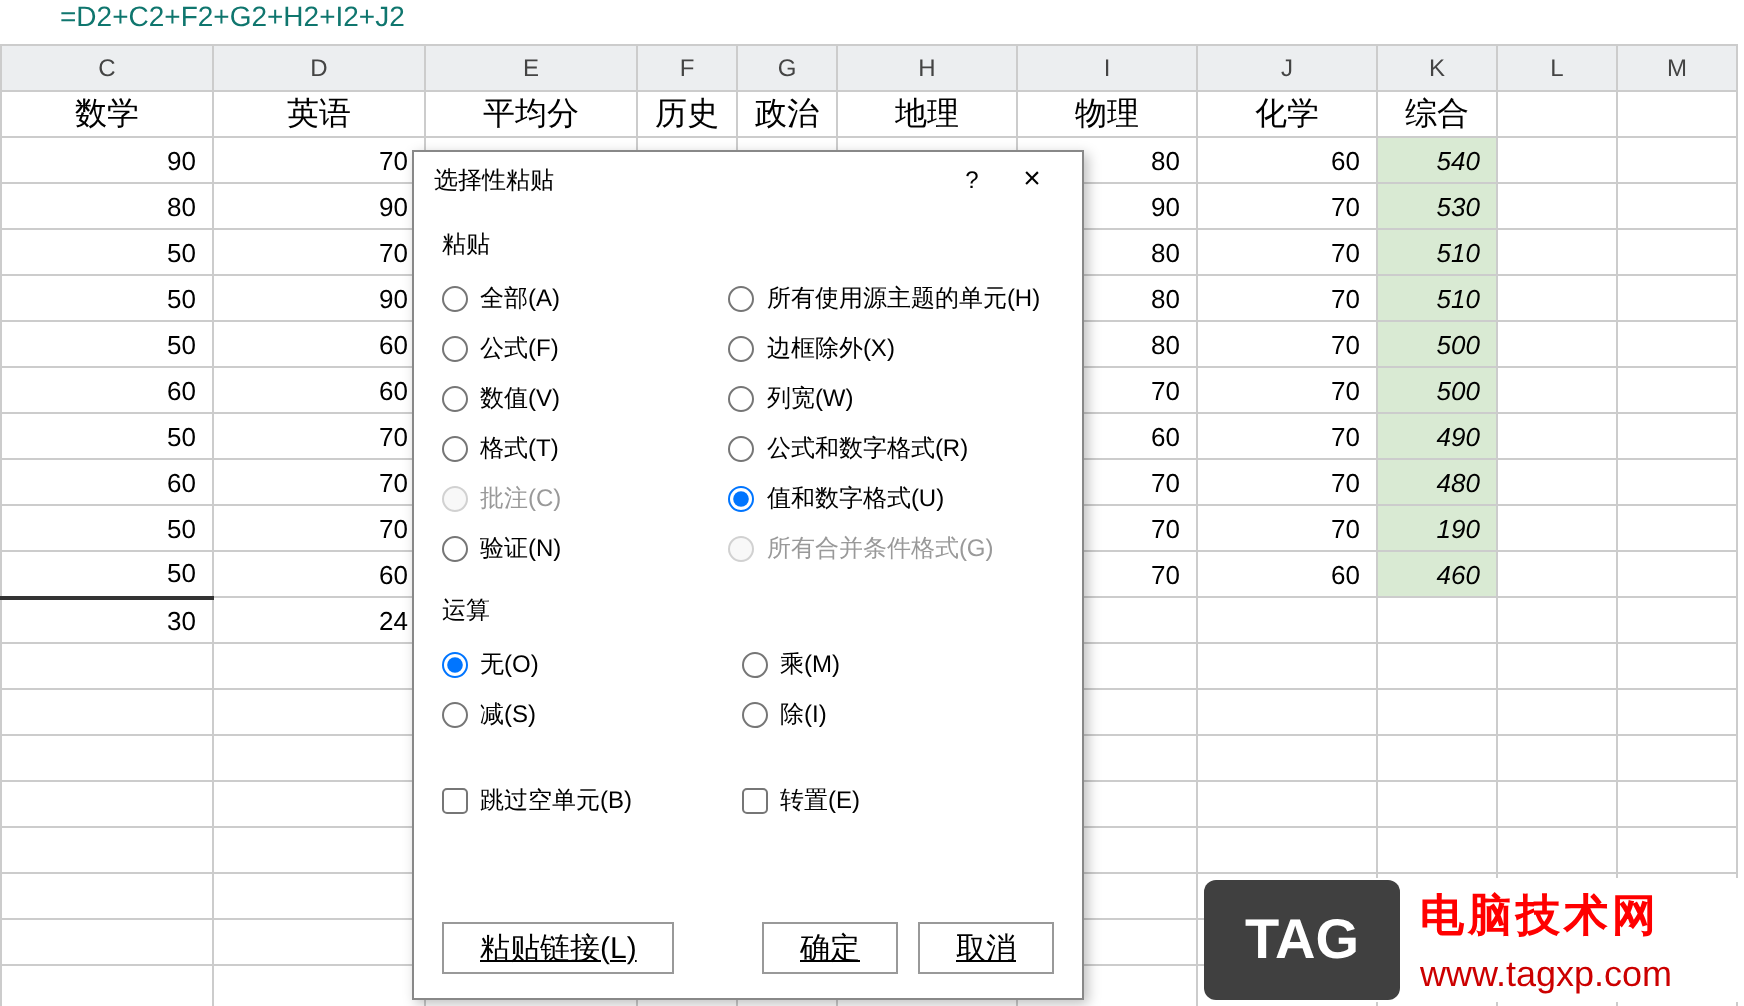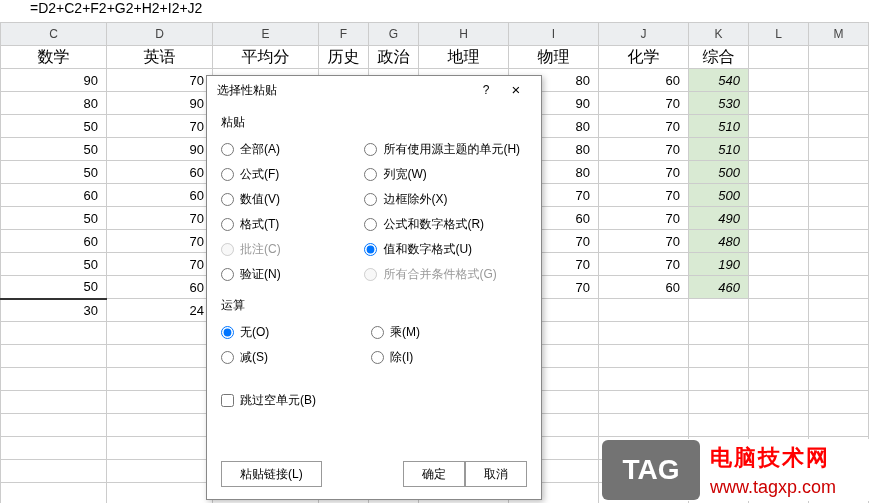--- a/index.html
+++ b/index.html
@@ -1,18 +1,18 @@
 <!DOCTYPE html>
 <html><head>
 <meta charset="utf-8">
 <style>
 * { box-sizing: border-box; margin: 0; padding: 0; font-family: "Microsoft YaHei", SimSun, sans-serif; }
 body { width: 872px; height: 503px; background: #fff; position: relative; overflow: hidden; font-size: 12px; }
 
-.formula { position: absolute; top: 0; left: 30px; font-size: 14px; color: #000000; }
+.formula { position: absolute; top: 0; left: 30px; font-size: 14px; color: #0f766e; }
 
 .grid { position: absolute; top: 22px; left: 0; border-collapse: collapse; }
 .grid td, .grid th { border: 1px solid #ccc; text-align: center; font-weight: normal; height: 23px; }
 .grid th.colhdr { background: #eceef0; font-size: 12px; color: #444; }
 .grid th.header { background: #fff; font-size: 16px; color: #000; }
 .grid td { font-size: 13px; text-align: right; padding-right: 8px; }
 .selbox { border: 2px dashed #1a7f37; background: #d9ead3 !important; font-style: italic; }
 .rowline { border-top: 2px solid #333 !important; }
 
 .col-C { width: 106px; } .col-D { width: 106px; } .col-E { width: 106px; }
@@ -25,28 +25,28 @@
 .dlg-title .ttl { flex: 1; }
 .dlg-title .qm { width: 30px; text-align: center; cursor: pointer; }
 .dlg-title .cx { width: 30px; text-align: center; font-size: 15px; cursor: pointer; }
 .dlg-body { padding: 6px 14px 0 14px; }
 .grp-lbl { font-size: 12px; margin: 4px 0 6px 0; }
 .radio-row { display: flex; align-items: center; height: 25px; font-size: 12px; }
 .radio-pair { display: flex; }
 .radio-col { width: 150px; }
 .radio-row input[type=radio], .radio-row input[type=checkbox] { margin-right: 6px; vertical-align: middle; }
 .disabled { color: #999; }
-.btns { position: absolute; bottom: 12px; right: 14px; display: flex; gap: 0; margin-top: 38px; }
-.btns button, .linkbtn { height: 26px; padding: 0 18px; font-size: 12px; background: #fff; border: 1px solid #999; cursor: pointer; }
+.btns { position: absolute; bottom: 12px; right: 14px; display: flex; gap: 10px; margin-top: 38px; }
+.btns button, .linkbtn { height: 26px; padding: 0 18px; font-size: 15px; background: #fff; border: 1px solid #999; cursor: pointer; text-decoration: underline; }
 .linkbtn { position: absolute; bottom: 12px; left: 14px; }
 
 .arrow { position: absolute; stroke: #ff0000; fill: #ff0000; pointer-events: none; }
 
 .tagbox { position: absolute; right: 2px; bottom: 2px; width: 268px; height: 62px; background: #fff; display: flex; align-items: center; }
-.tag-badge { width: 98px; height: 60px; background: #737373; color: #fff; font-family: Arial Black, Arial; font-size: 28px; font-weight: 900; display: flex; align-items: center; justify-content: center; border-radius: 6px; }
+.tag-badge { width: 98px; height: 60px; background: #404040; color: #fff; font-family: Arial Black, Arial; font-size: 28px; font-weight: 900; display: flex; align-items: center; justify-content: center; border-radius: 6px; }
 .tag-txt { margin-left: 10px; }
 .tag-txt .l1 { color: #ff0000; font-size: 22px; font-weight: bold; letter-spacing: 2px; }
 .tag-txt .l2 { color: #cc0000; font-size: 18px; margin-top: 4px; }
 .dlg-cover { position:absolute; top:75px; left:206px; width:336px; height:425px; background:#fff; z-index:1; }
 </style>
 </head>
 <body>
 
 <div class="formula">=D2+C2+F2+G2+H2+I2+J2</div>
 
@@ -380,25 +380,25 @@
             <span>验证(N)</span>
           </label>
         </div>
       <div class="radio-col" style="width:170px" id="paste-right">
           <label class="radio-row">
             <input type="radio" name="paste" style="">
             <span>所有使用源主题的单元(H)</span>
           </label>
           <label class="radio-row">
             <input type="radio" name="paste" style="">
+            <span>边框除外(X)</span>
+          </label>
+          <label class="radio-row">
+            <input type="radio" name="paste" style="">
             <span>列宽(W)</span>
-          </label>
-          <label class="radio-row">
-            <input type="radio" name="paste" style="">
-            <span>边框除外(X)</span>
           </label>
           <label class="radio-row">
             <input type="radio" name="paste" style="">
             <span>公式和数字格式(R)</span>
           </label>
           <label class="radio-row">
             <input type="radio" name="paste" checked="" style="">
             <span>值和数字格式(U)</span>
           </label>
           <label class="radio-row disabled">
@@ -427,20 +427,24 @@
           <label class="radio-row">
             <input type="radio" name="op" style="">
             <span>除(I)</span>
           </label>
         </div>
     </div>
     <div class="radio-pair" style="margin-top:18px">
       <label class="radio-row radio-col">
           <input type="checkbox" style="">
           <span>跳过空单元(B)</span>
+        </label>
+      <label class="radio-row radio-col">
+          <input type="checkbox" style="">
+          <span>转置(E)</span>
         </label>
     </div>
   </div>
   <button class="linkbtn">粘贴链接(L)</button>
   <div class="btns">
     <button>确定</button>
     <button>取消</button>
   </div>
 </div>
 

